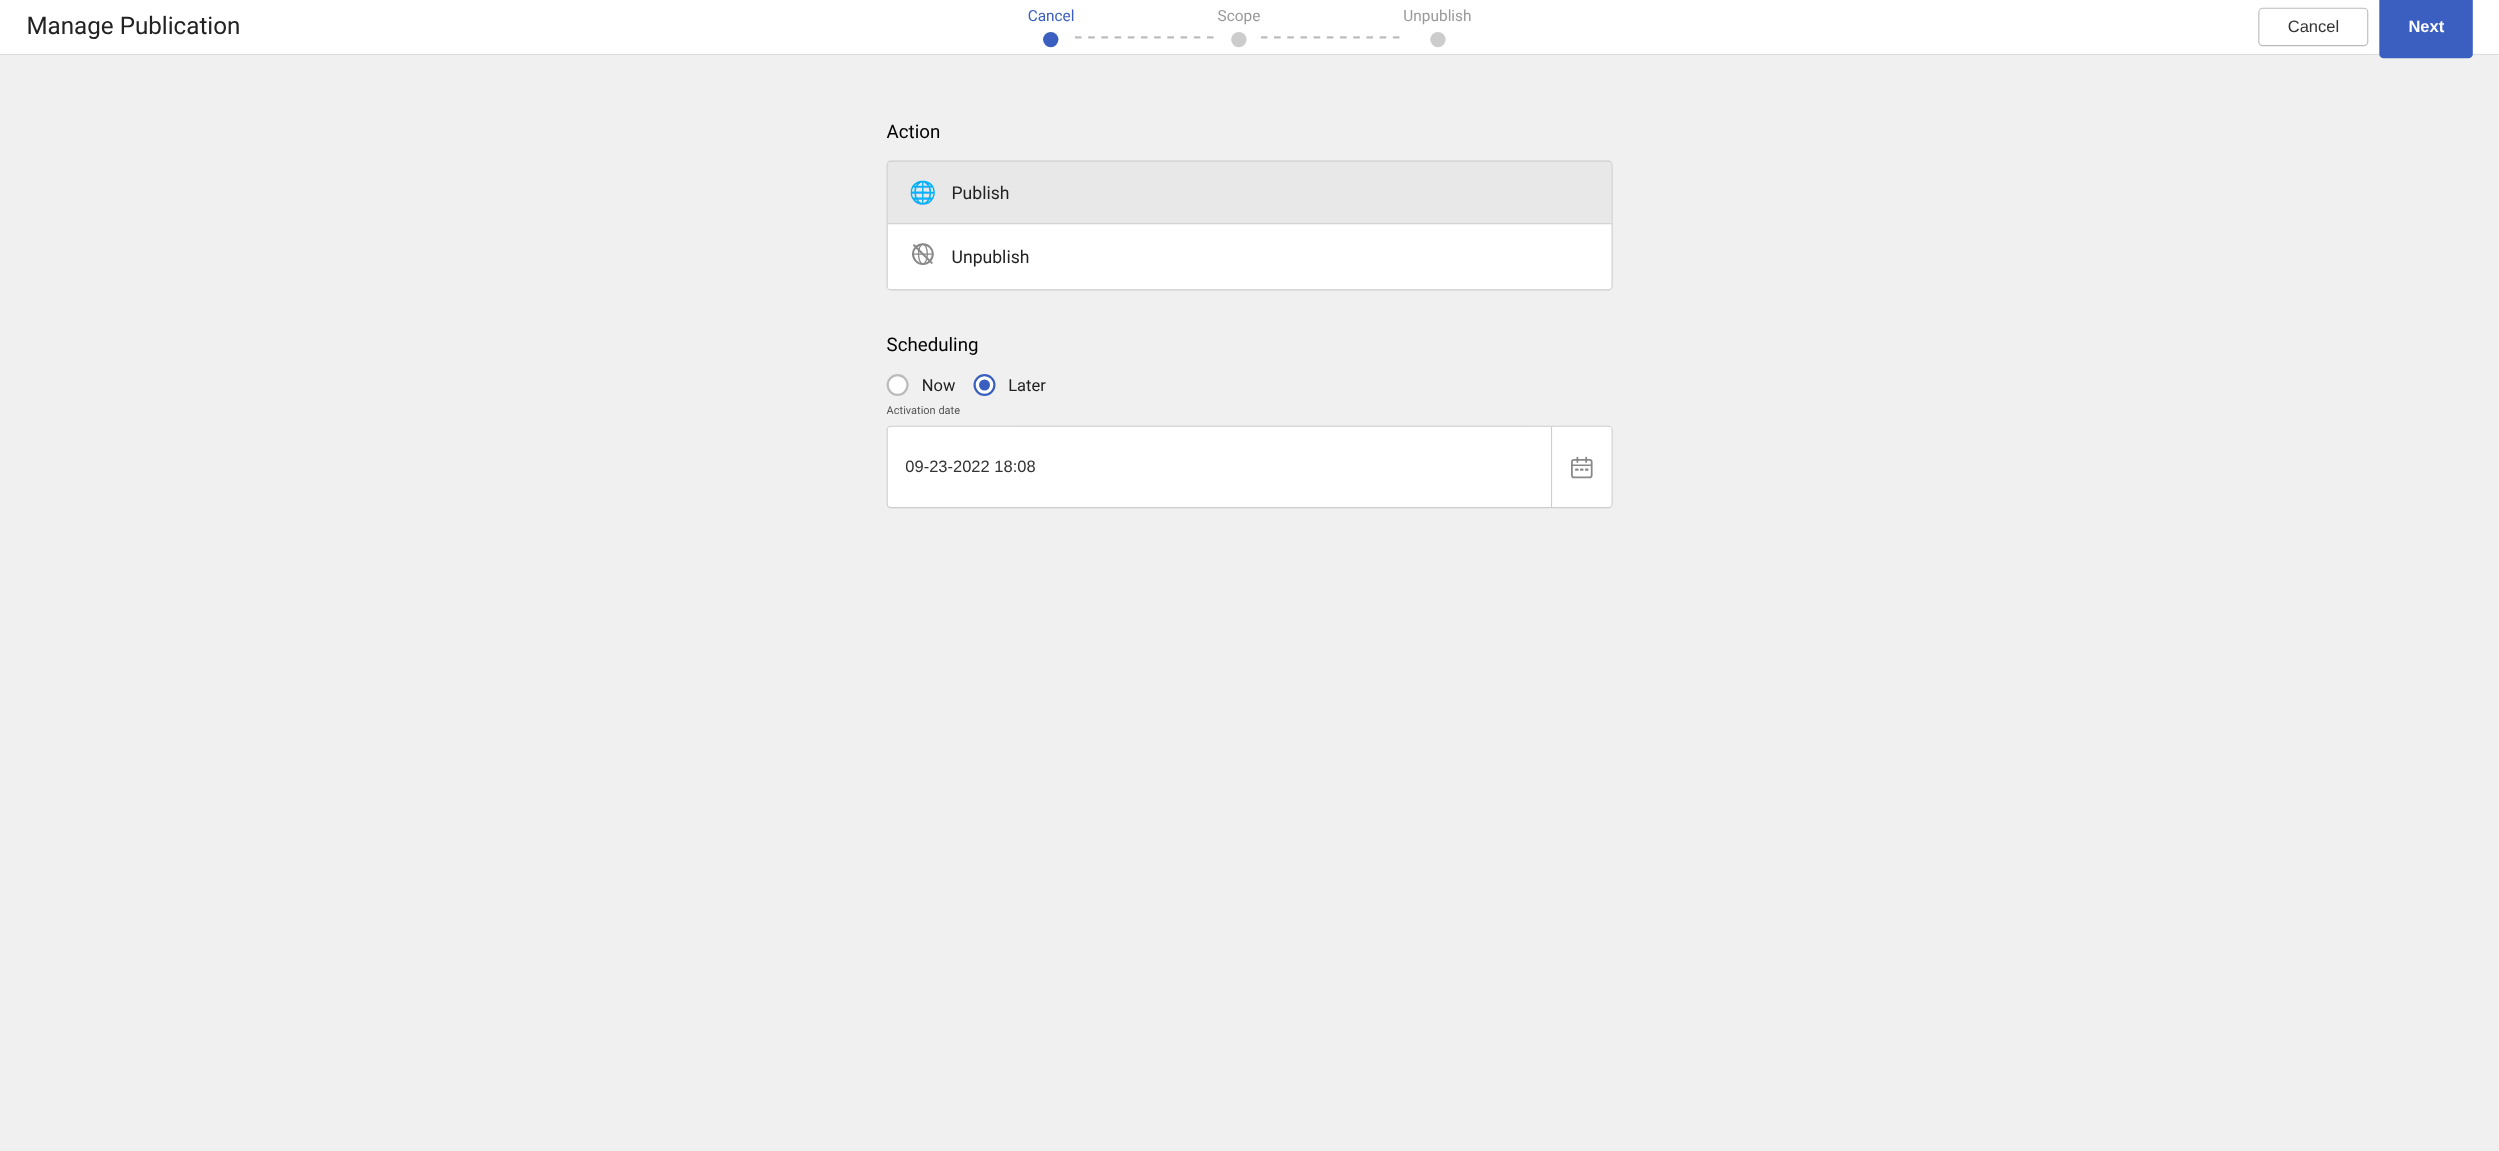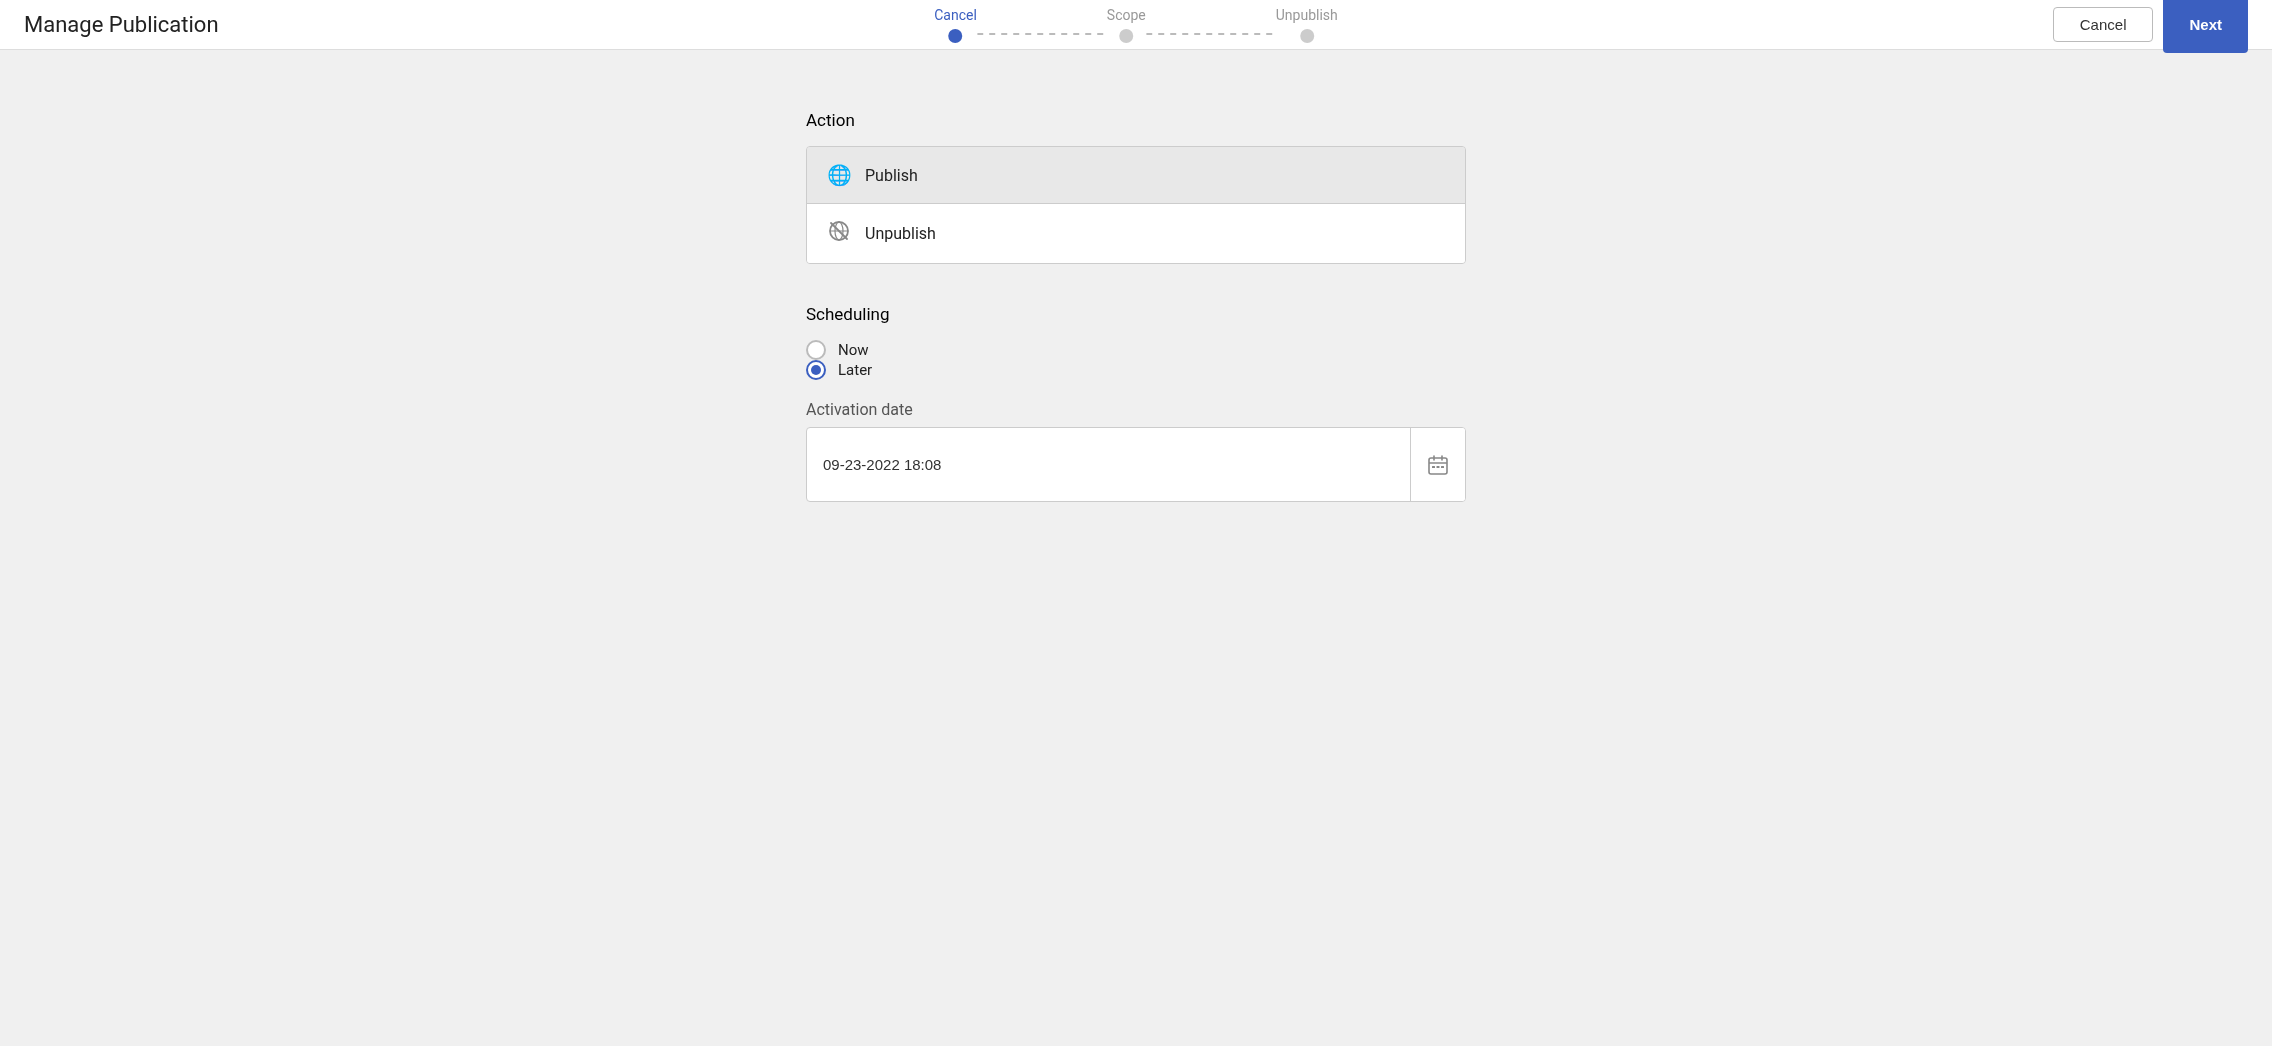--- a/index.html
+++ b/index.html
@@ -152,22 +152,23 @@
       color: #222;
     }
     .action-icon.unpublish {
       color: #888;
     }
 
     
     .scheduling-section {}
     .radio-group {
       display: flex;
-      flex-direction: column;
-      margin-bottom: 20px;
+      flex-direction: row;
+      gap: 16px;
+      margin-bottom: 8px;
     }
     .radio-item {
       display: flex;
       align-items: center;
       gap: 12px;
       cursor: pointer;
       font-size: 15px;
     }
     .radio-circle {
       width: 20px;
@@ -185,21 +186,21 @@
     }
     .radio-circle.checked::after {
       content: '';
       width: 10px;
       height: 10px;
       border-radius: 50%;
       background: #3b5fc0;
     }
 
     .activation-label {
-      font-size: 16px;
+      font-size: 10px;
       color: #555;
       margin-bottom: 8px;
     }
     .date-input-wrapper {
       display: flex;
       border: 1px solid #ccc;
       border-radius: 4px;
       background: #fff;
       overflow: hidden;
     }

